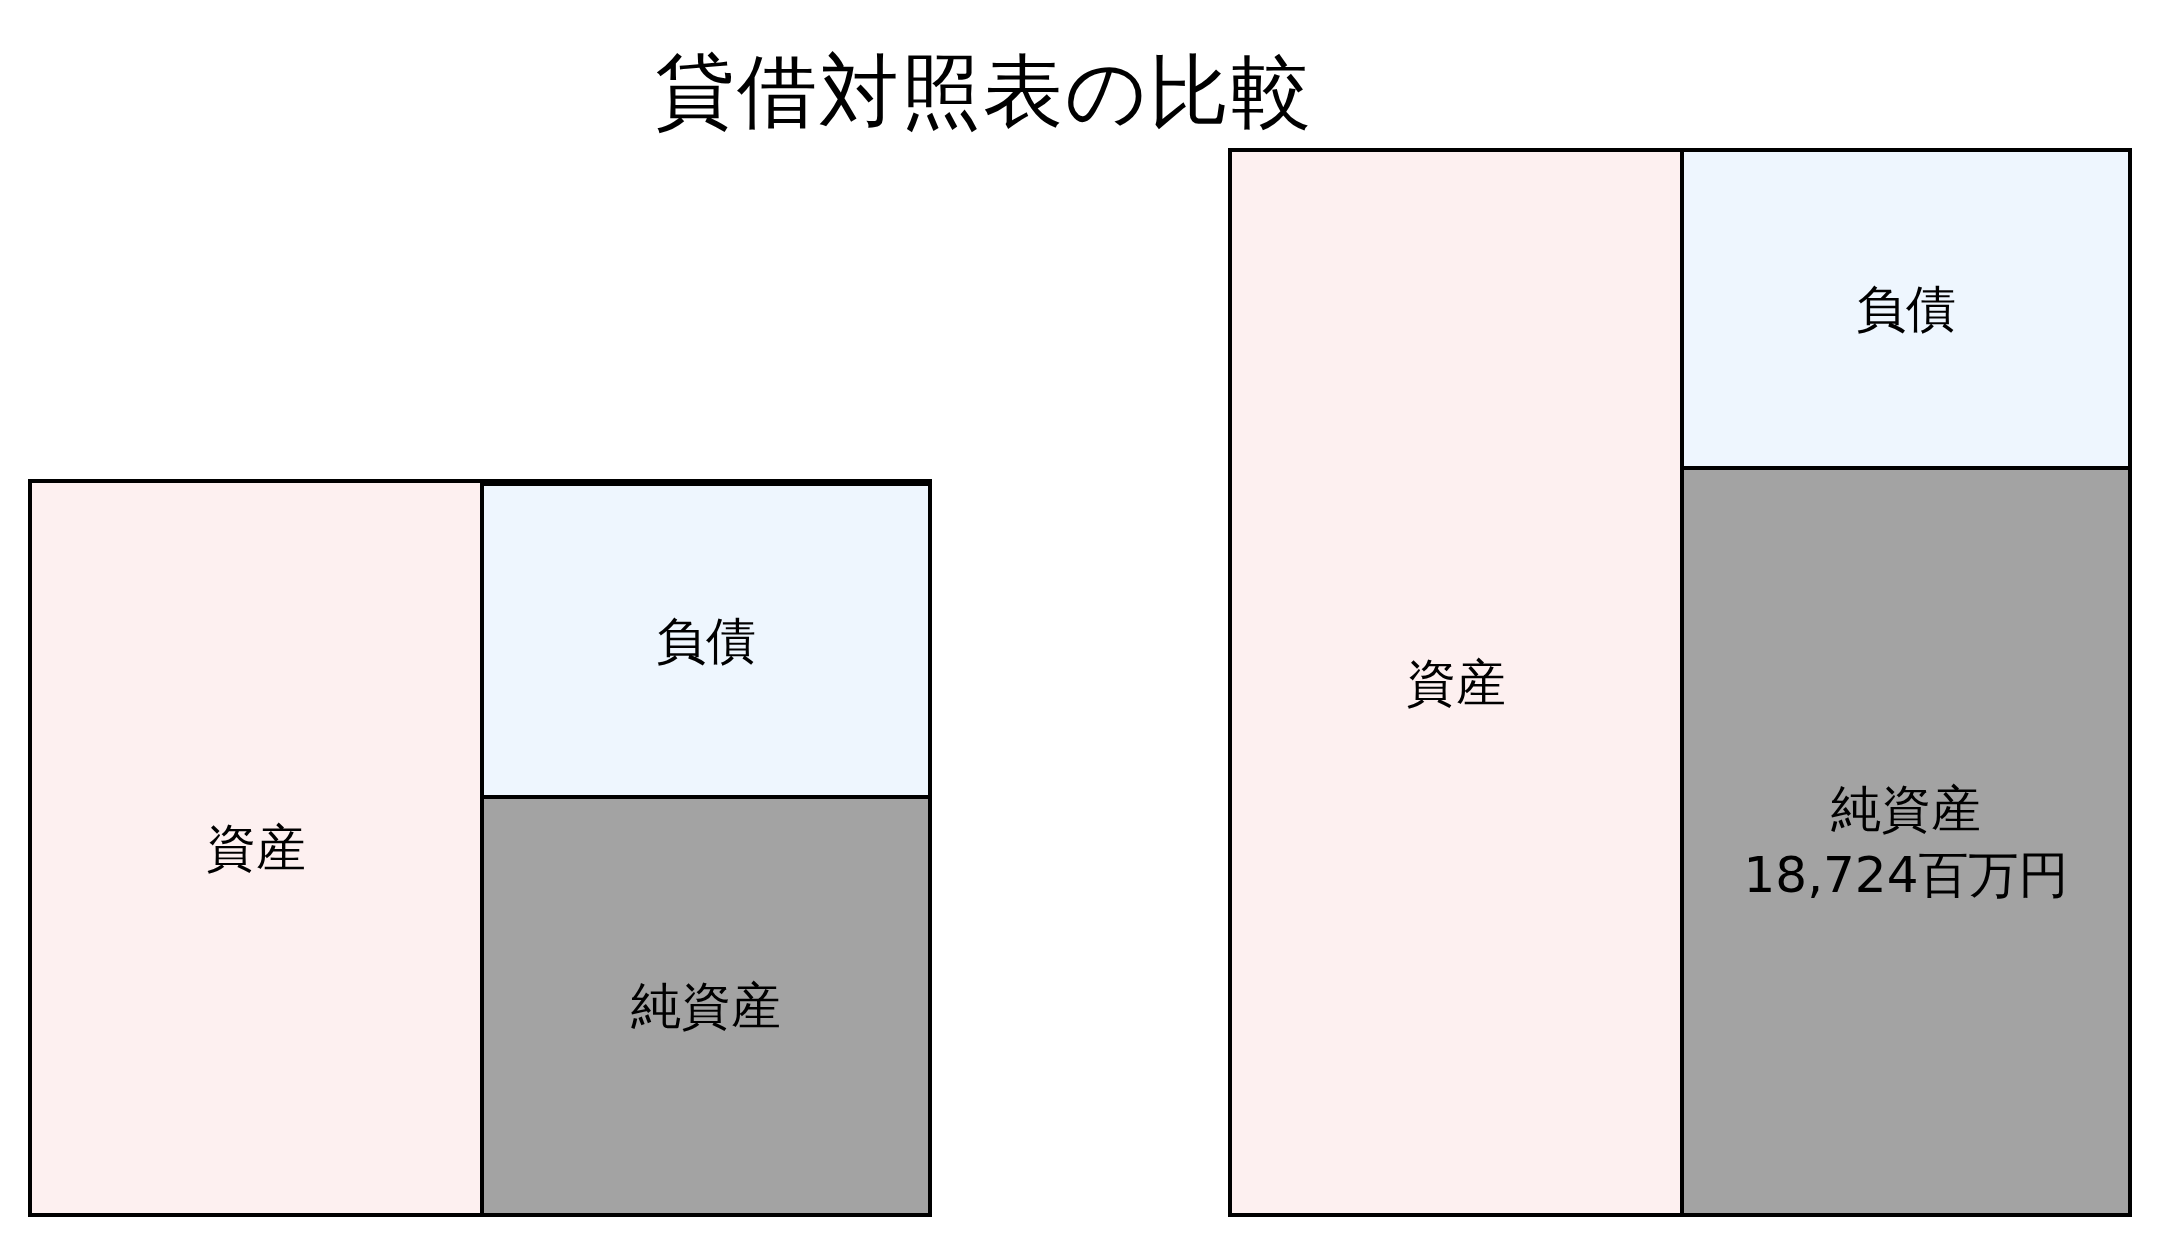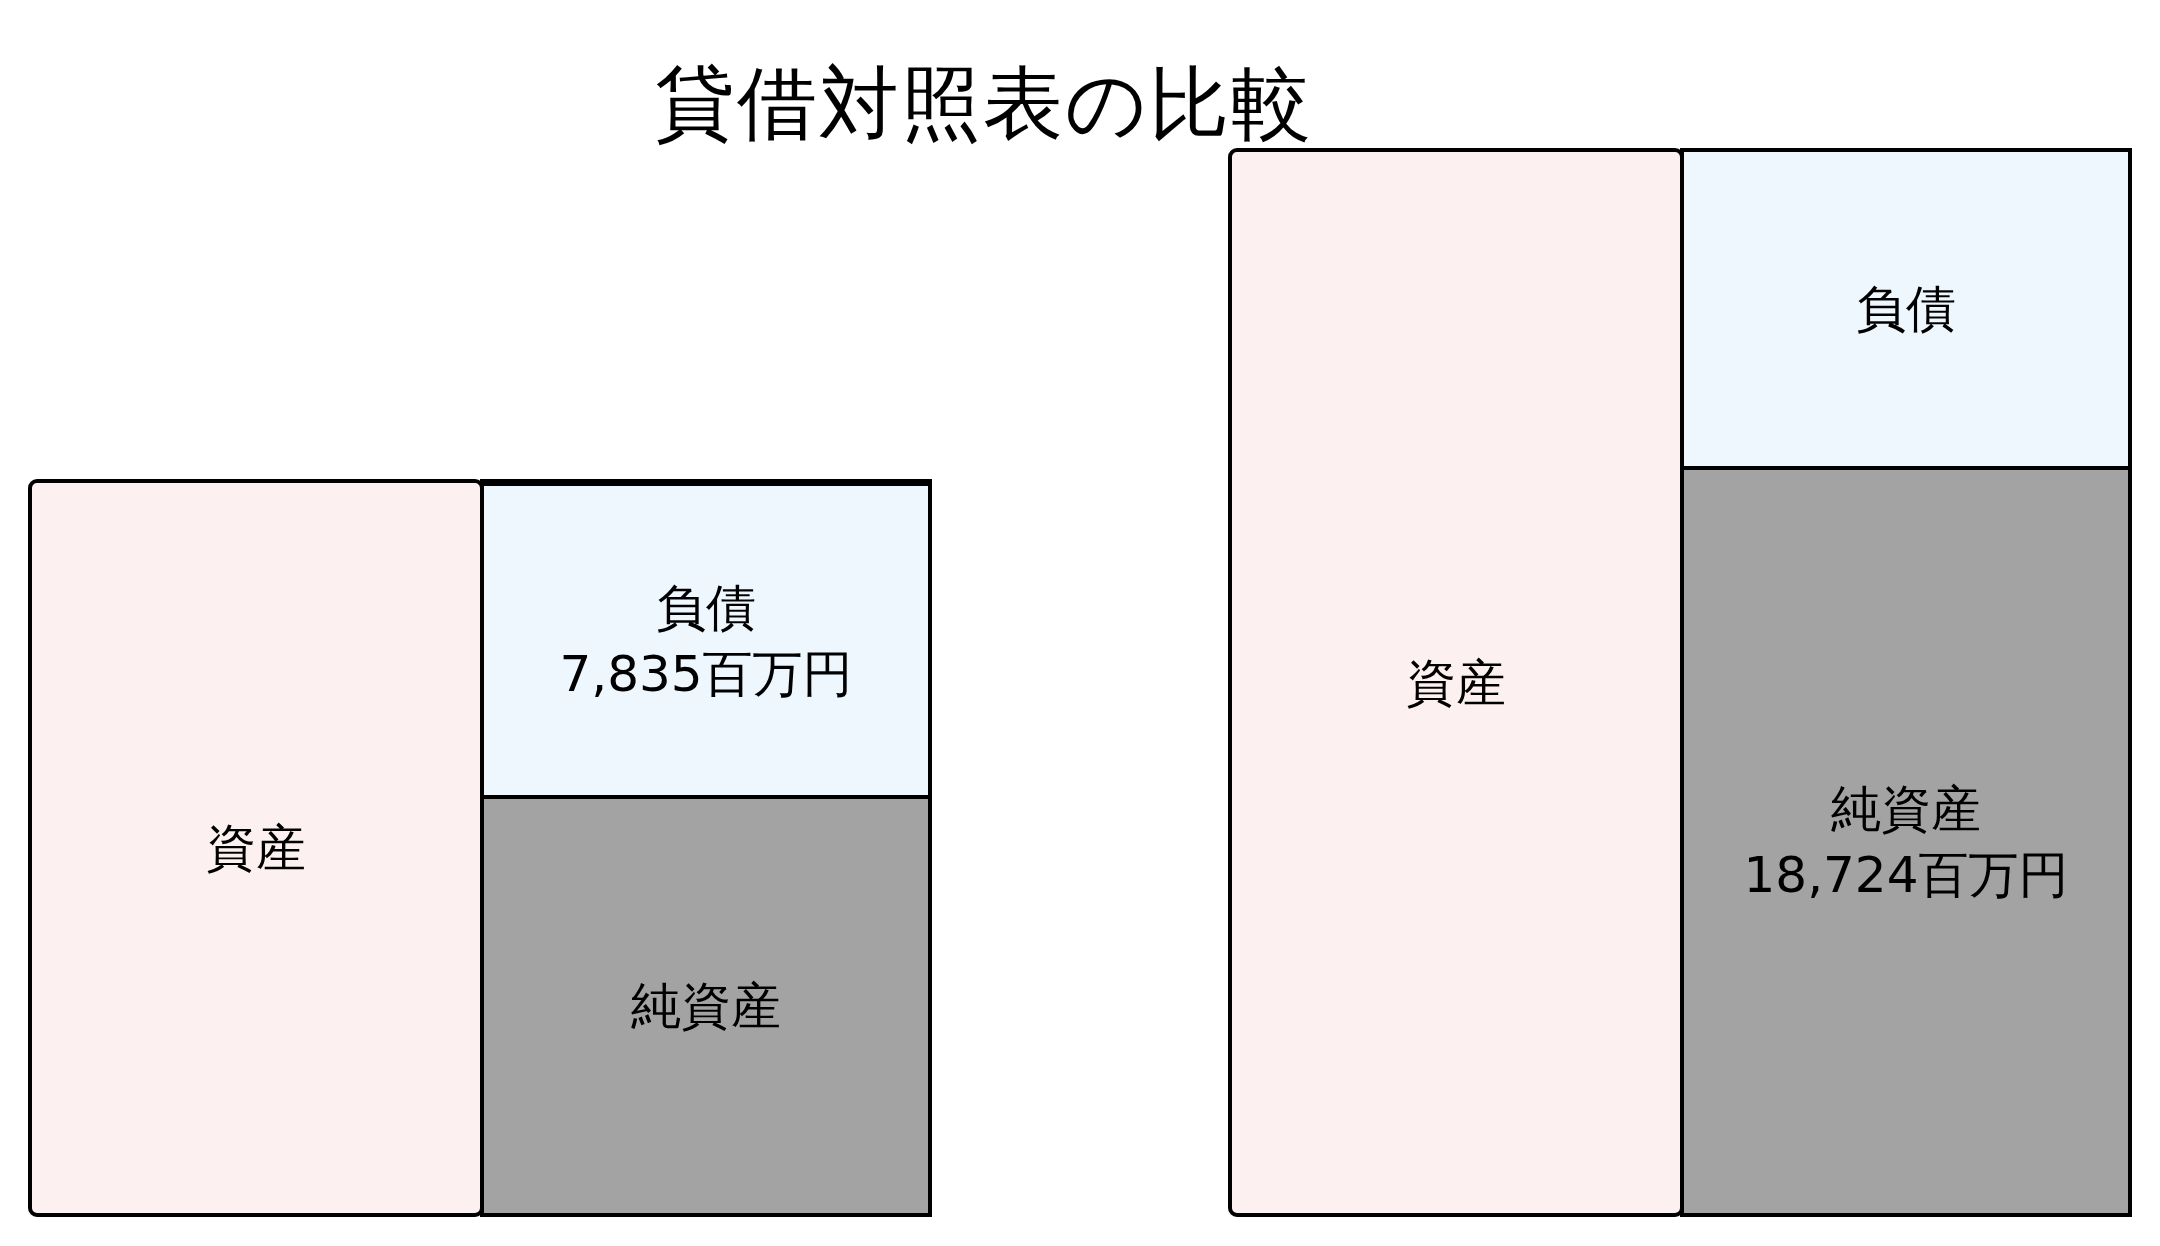--- a/index.html
+++ b/index.html
@@ -18,59 +18,57 @@
     .title {
       position: absolute;
       left: 0;
       width: 1968px;
       top: 42px;
       text-align: center;
       font-size: 80px;
       line-height: 100px;
       font-weight: normal;
       letter-spacing: 2px;
-      margin-top: 12px;
     }
     .bs {
       position: absolute;
       box-sizing: border-box;
     }
     .box {
       position: absolute;
       box-sizing: border-box;
       border: 4px solid #000;
       display: flex;
       align-items: center;
       justify-content: center;
       text-align: center;
     }
     .box .txt {
       font-size: 50px;
       line-height: 66px;
     }
     .box .txt span { display: block; }
-    .assets { background: #fdf0f0; border-radius: 9px; }
+    .assets { background: #fdf0f0; }
     .liabilities { background: #eef6fe; }
     .netassets { background: #a3a3a3; }
   </style>
 </head>
 <body>
 
 <div class="title">貸借対照表の比較</div>
 
 <div class="bs" style="left:28px; top:479px; width:904px; height:738px;">
   <div class="box assets" style="left:0; top:0; width:456px; height:738px;">
     <div class="txt">
       <span>資産</span>
     </div>
   </div>
   <div class="box liabilities" style="left:452px; top:0; width:452px; height:320px; border-top-width:7px;">
     <div class="txt">
       <span>負債</span>
-      <span>7,835百万円</span>
     </div>
   </div>
   <div class="box netassets" style="left:452px; top:316px; width:452px; height:422px;">
     <div class="txt">
       <span>純資産</span>
     </div>
   </div>
 </div>
 
 <div class="bs" style="left:1228px; top:148px; width:904px; height:1069px;">

